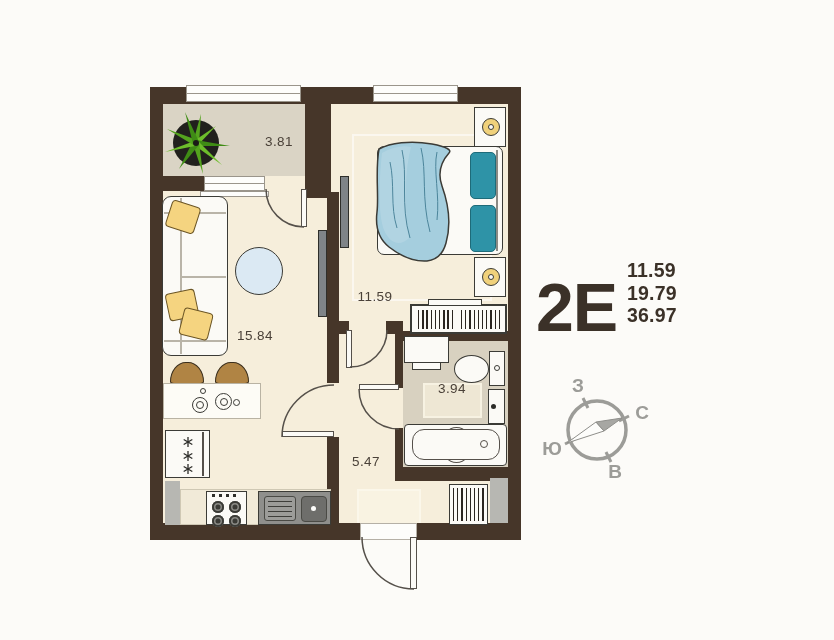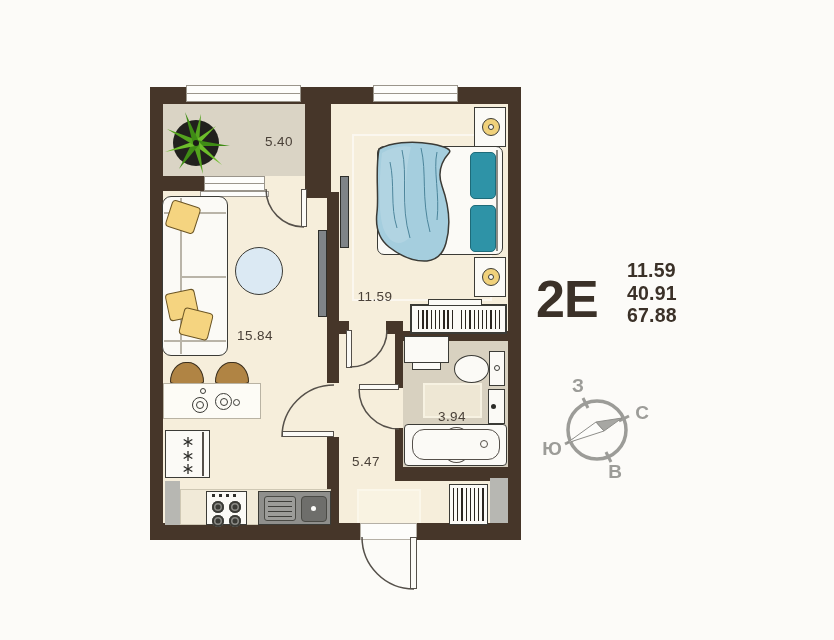--- a/index.html
+++ b/index.html
@@ -15,21 +15,21 @@
   .wall{background:var(--wall);}
   .floor{background:var(--floor);}
   .bal{background:var(--balcony);}
   .bath{background:var(--bath);}
   .white{background:#fbfaf6;border:1.5px solid var(--line);}
   .win{background:#fdfdfb;border:1px solid #9a958b;}
   .leaf{background:#fbfaf6;border:1px solid #55504a;}
   .arealabel{color:#4a4138;font-size:13.5px;letter-spacing:.4px;transform:translate(-50%,-50%);white-space:nowrap;}
   .hatchV{background:repeating-linear-gradient(90deg,#2a251f 0px,#2a251f 1.3px,transparent 1.3px,transparent 4.2px);}
   svg{position:absolute;left:0;top:0;pointer-events:none;}
-  .code{color:var(--ink);font-weight:700;font-size:52px;letter-spacing:-1px;line-height:1;}
+  .code{color:var(--ink);font-weight:700;font-size:68px;letter-spacing:-1px;line-height:1;}
   .codenums{color:var(--ink);font-weight:700;font-size:19.5px;line-height:22.5px;letter-spacing:.2px;}
 </style>
 </head>
 <body>
 
 <div id="stage">
 
   <div class="abs floor" style="left:163px;top:104px;width:345px;height:419px;"></div>
   <div class="abs bal" style="left:163px;top:104px;width:142px;height:72px;"></div>
   <div class="abs bath" style="left:403px;top:341px;width:105px;height:126px;"></div>
@@ -203,25 +203,25 @@
       </g>
       <polygon points="567,443 596,422 604,431" fill="#fdfdfb" stroke="#8f8f8b" stroke-width="1"></polygon>
       <polygon points="596,422 622,418 604,431" fill="#a7a7a3" stroke="#8f8f8b" stroke-width="1"></polygon>
       <text x="578" y="392" text-anchor="middle" font-family="Liberation Sans, sans-serif" font-size="19" font-weight="bold" fill="#9c9c98">З</text>
       <text x="642" y="419" text-anchor="middle" font-family="Liberation Sans, sans-serif" font-size="19" font-weight="bold" fill="#9c9c98">С</text>
       <text x="552" y="455" text-anchor="middle" font-family="Liberation Sans, sans-serif" font-size="19" font-weight="bold" fill="#9c9c98">Ю</text>
       <text x="615" y="478" text-anchor="middle" font-family="Liberation Sans, sans-serif" font-size="19" font-weight="bold" fill="#9c9c98">В</text>
     </g>
   </svg>
 
-  <div class="abs arealabel" style="left:279px;top:141px;">5.40</div>
+  <div class="abs arealabel" style="left:279px;top:141px;">3.81</div>
   <div class="abs arealabel" style="left:375px;top:296px;">11.59</div>
   <div class="abs arealabel" style="left:255px;top:335px;">15.84</div>
-  <div class="abs arealabel" style="left:452px;top:416px;">3.94</div>
+  <div class="abs arealabel" style="left:452px;top:388px;">3.94</div>
   <div class="abs arealabel" style="left:366px;top:461px;">5.47</div>
 
   <div class="abs code" style="left:536px;top:273px;">2Е</div>
   <div class="abs codenums" style="left:627px;top:259px;">
     <div>11.59</div>
-    <div>40.91</div>
-    <div>67.88</div>
+    <div>19.79</div>
+    <div>36.97</div>
   </div>
 </div>
 
 </body></html>

